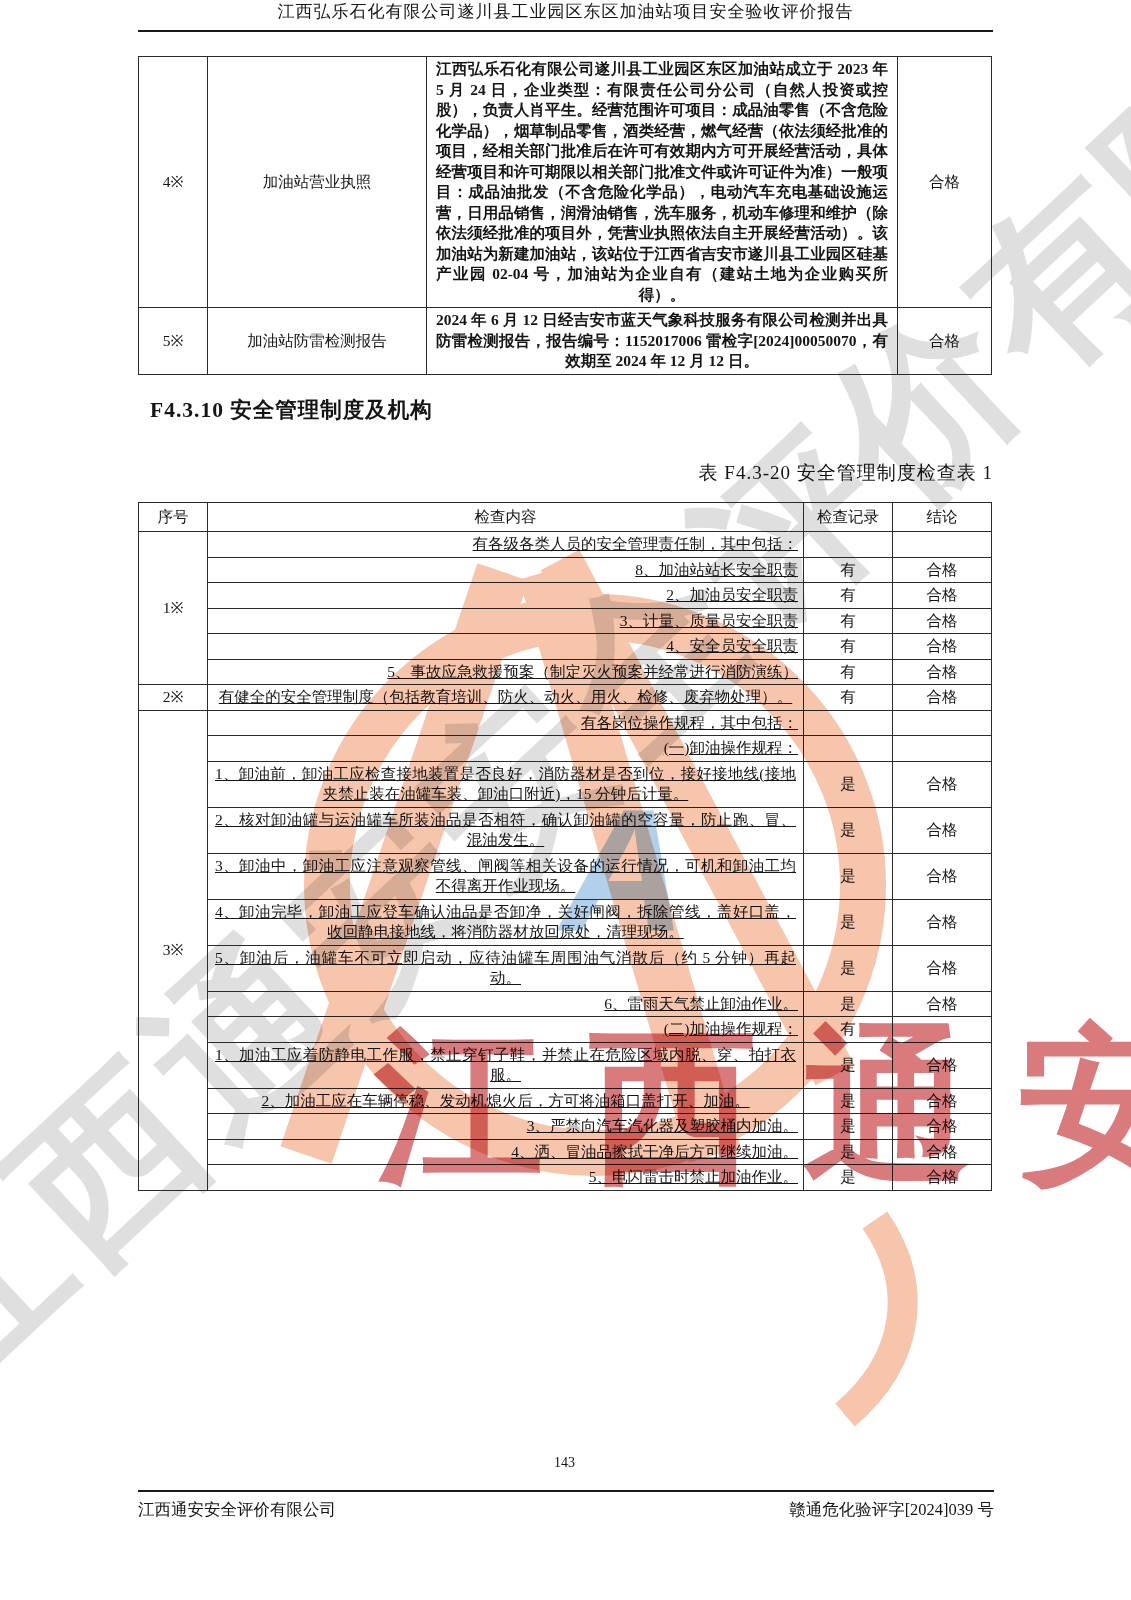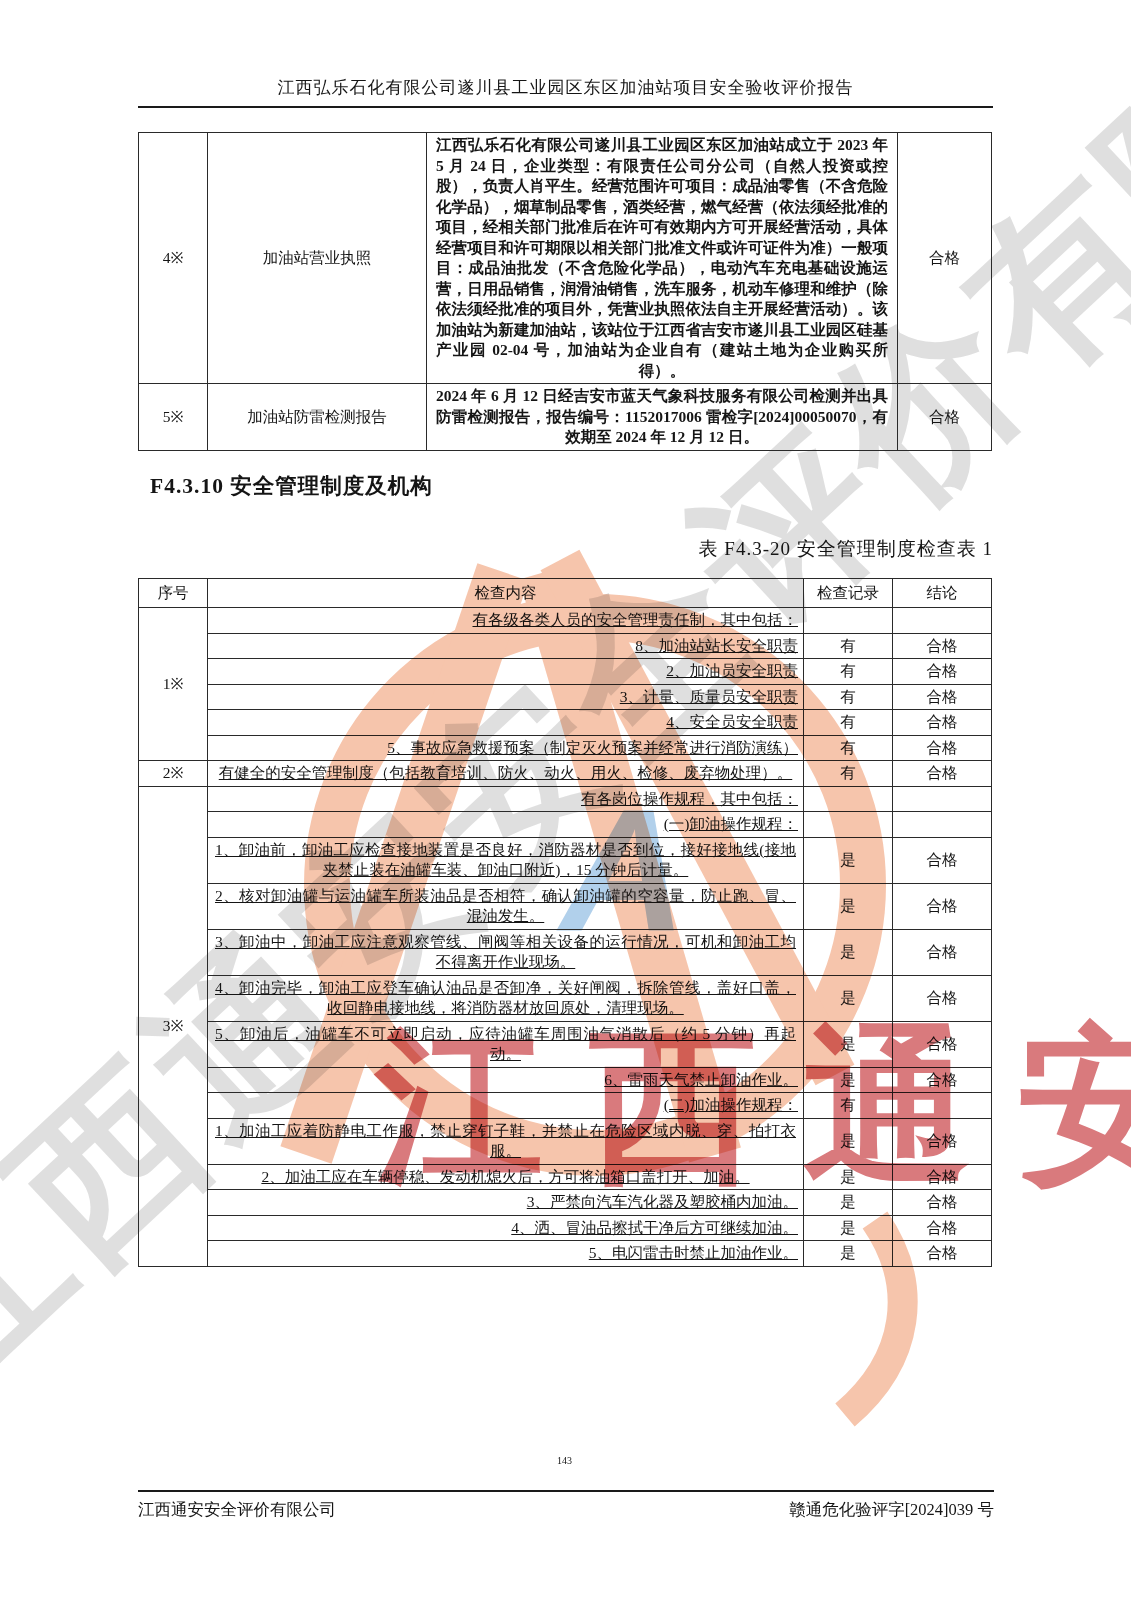--- a/index.html
+++ b/index.html
@@ -38,21 +38,21 @@
     position:absolute; left:375px; top:995px;
     font-size:168px; font-weight:bold; letter-spacing:46px;
     font-family:"Liberation Sans","DejaVu Sans",sans-serif;
     color:#c1272d; opacity:0.62;
     z-index:3; mix-blend-mode:multiply; white-space:nowrap;
     pointer-events:none;
   }
   
   .content { position:relative; z-index:2; padding:0 138px; }
   .doc-header {
-    padding-top:76px; text-align:center;
+    text-align:center;
     font-size:17px; letter-spacing:1px;
   }
   .header-rule { border-bottom:2.5px solid #1a1a1a; margin-top:7px; }
 
   table { border-collapse:collapse; width:853px; table-layout:fixed; }
   td, th {
     border:1.4px solid #2a2a2a;
     font-size:15.5px; line-height:20.5px;
     padding:2px 5px; vertical-align:middle;
     font-weight:normal;
@@ -73,21 +73,21 @@
   }
   .check-table { margin-top:16px; }
   .check-table th { text-align:center; padding:4px 6px; }
   .check-table td.no  { text-align:center; }
   .check-table td.c   { text-align:right;text-decoration:underline; }
   .check-table td.j   { text-align:justify; text-align-last:center; padding:2px 7px;text-decoration:underline; }
   .check-table td.mid { text-align:center; }
 
   .page-number {
     position:absolute; left:138px; width:853px; top:1455px;
-    text-align:center; font-size:10px; z-index:2;
+    text-align:center; font-size:14px; z-index:2;
   }
   .footer {
     position:absolute; left:138px; width:856px; top:1490px;
     border-top:2.5px solid #1a1a1a;
     display:flex; justify-content:space-between;
     padding-top:7px; font-size:16.5px; z-index:2;
   }
 </style>
 </head>
 <body>

